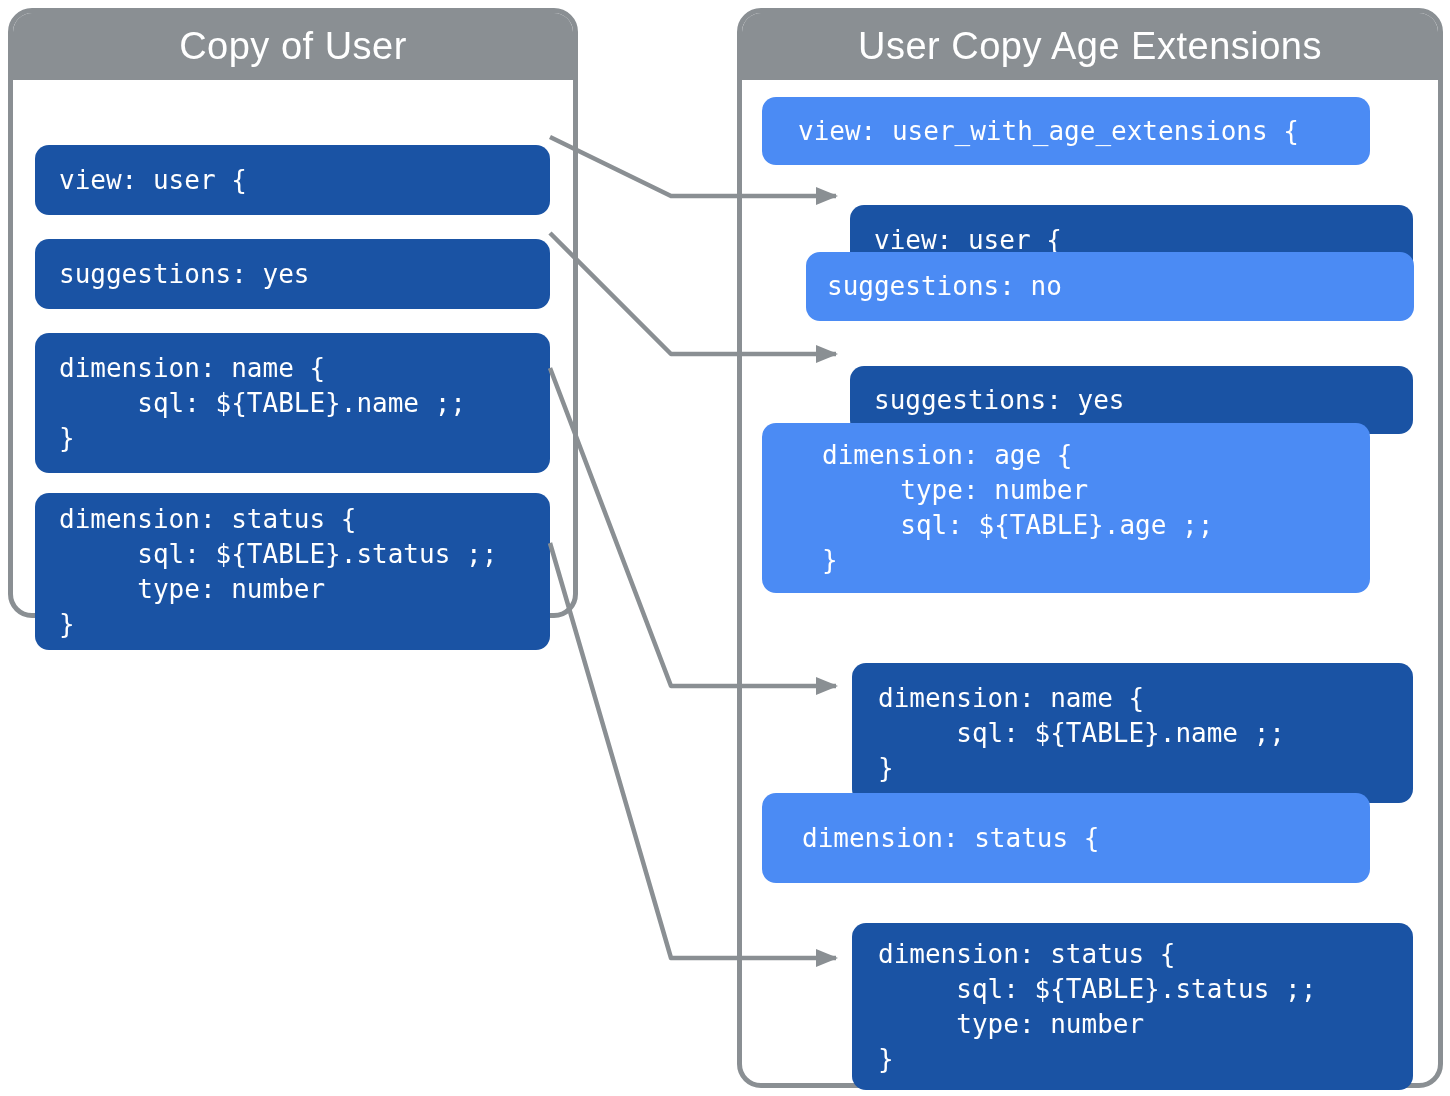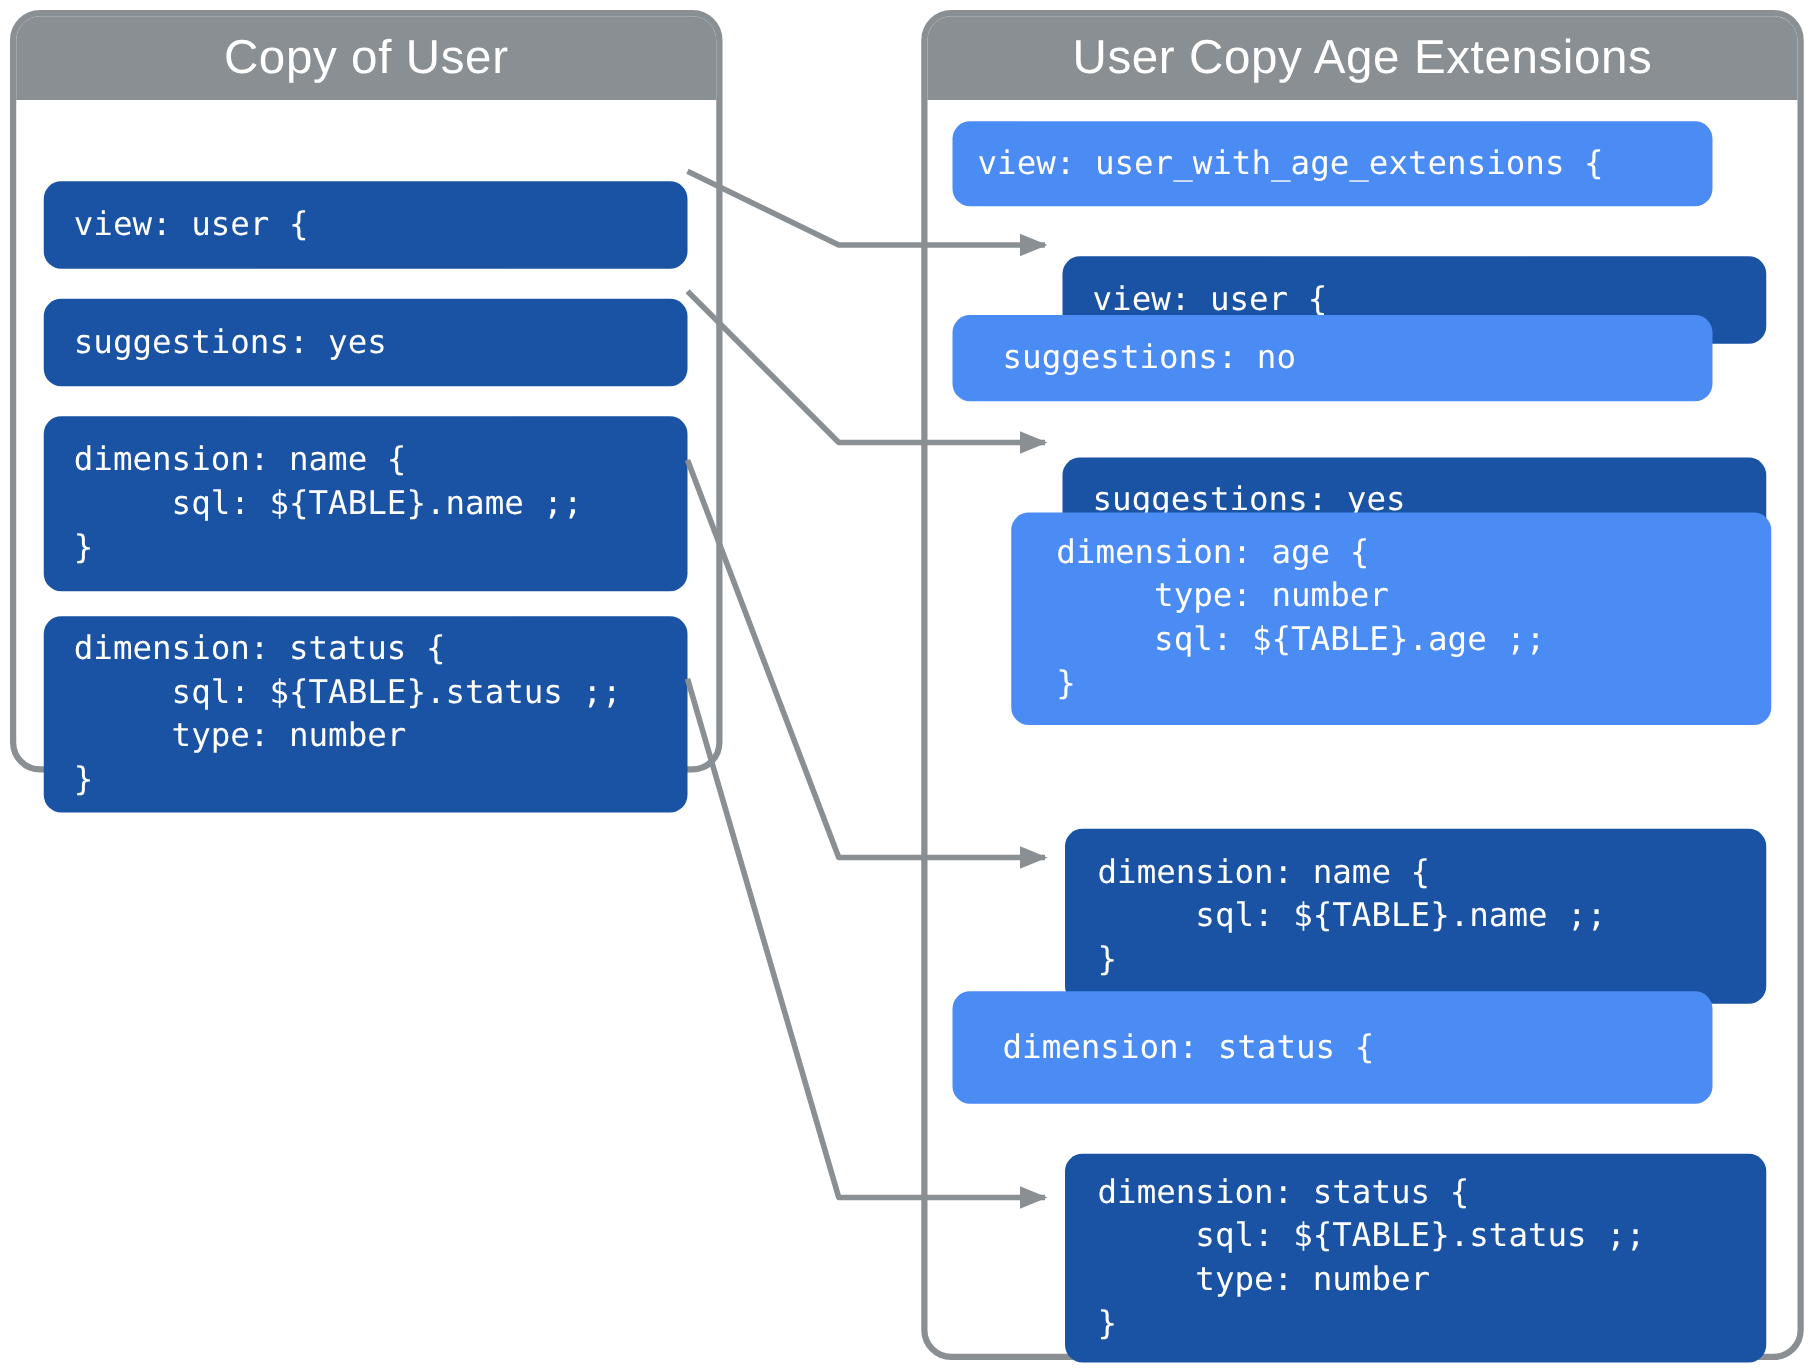--- a/index.html
+++ b/index.html
@@ -35,25 +35,25 @@
   .dark{background:var(--dark-blue);z-index:2;margin-top:48px;}
   .light{background:var(--light-blue);z-index:3;}
 
   
   .b-l0{left:35px;top:97px;width:515px;height:70px;padding-left:24px;}
   .b-l1{left:35px;top:191px;width:515px;height:70px;padding-left:24px;}
   .b-l2{left:35px;top:285px;width:515px;height:140px;padding-left:24px;}
   .b-l3{left:35px;top:445px;width:515px;height:157px;padding-left:24px;}
 
   
-  .b-r0{left:762px;top:97px;width:608px;height:68px;padding-left:20px;}   
+  .b-r0{left:762px;top:97px;width:608px;height:68px;padding-left:36px;}   
   .b-r1{left:850px;top:157px;width:563px;height:70px;padding-left:24px;}  
-  .b-r2{left:762px;top:252px;width:608px;height:69px;padding-left:40px;}  
+  .b-r2{left:806px;top:252px;width:608px;height:69px;padding-left:21px;}  
   .b-r3{left:850px;top:318px;width:563px;height:68px;padding-left:24px;}  
-  .b-r4{left:762px;top:410px;width:608px;height:170px;padding-left:36px;margin-left:47px;} 
+  .b-r4{left:762px;top:423px;width:608px;height:170px;padding-left:60px;} 
   .b-r5{left:852px;top:615px;width:561px;height:140px;padding-left:26px;} 
   .b-r6{left:762px;top:793px;width:608px;height:90px;padding-left:40px;}  
   .b-r7{left:852px;top:875px;width:561px;height:167px;padding-left:26px;} 
 
   
   .connector-layer{position:absolute;left:0;top:0;width:1450px;height:1096px;
                    z-index:4;pointer-events:none;}
   .connector{stroke:var(--connector-gray);stroke-width:4.5;fill:none;
              stroke-linejoin:round;}
   .arrowhead{fill:var(--connector-gray);}

